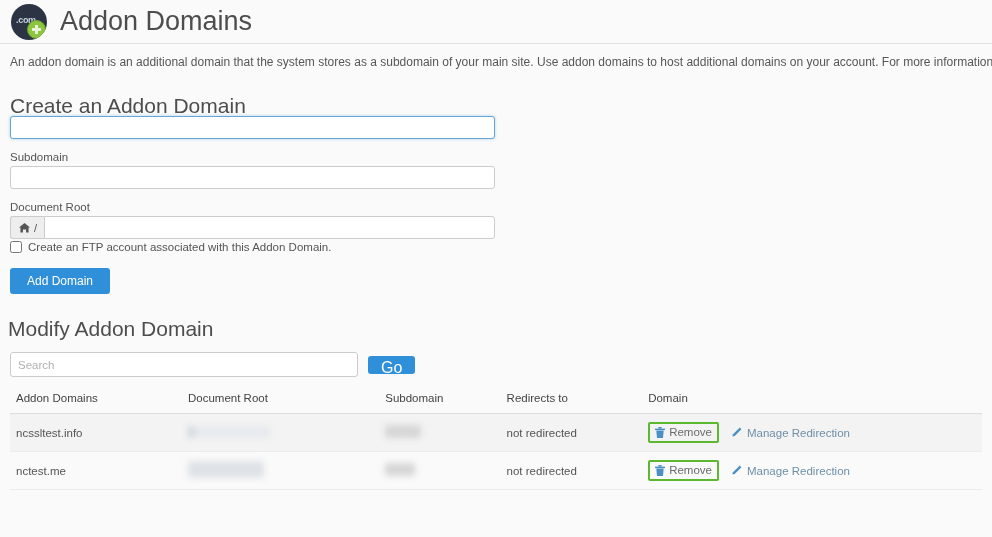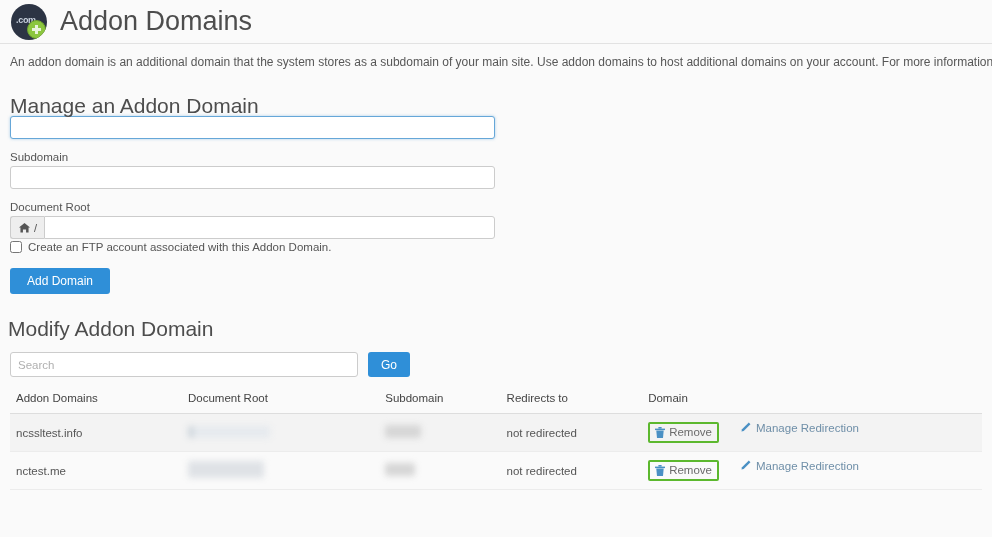--- a/index.html
+++ b/index.html
@@ -201,23 +201,23 @@
     color: #fff;
   }
   .btn-primary {
     background: #2f8fd8;
     font-size: 12px;
     padding: 6px 17px;
     margin-top: 15px;
   }
   .btn-go {
     background: #2f8fd8;
-    font-size: 12px;
+    font-size: 16px;
     padding: 5px 13px;
-    height: 25px;
+    height: 18px;
     line-height: 14px;
     box-sizing: border-box;
   }
 
   
   .search-row {
     display: flex;
     align-items: center;
     gap: 10px;
     padding: 0 10px;
@@ -268,21 +268,21 @@
   .col-actions  { width: 330px; }
 
   
   .redact {
     display: inline-block;
     border-radius: 2px;
     filter: blur(3px);
   }
 
   
-  .actions-cell { display: flex; align-items: flex-start; gap: 21px; }
+  .actions-cell { display: flex; align-items: center; gap: 12px; }
   .remove-link {
     display: inline-flex;
     align-items: center;
     gap: 4px;
     color: #6b6b6b;
     text-decoration: none;
     font-size: 11.5px;
     padding: 3px 5px;
     border: 2px solid #5cb82e;
     border-radius: 2px;
@@ -309,21 +309,21 @@
       <span class="com-text">.com</span>
       <span class="plus-badge"></span>
     </div>
     <div class="page-title">Addon Domains</div>
   </div>
   <div class="hdr-rule"></div>
 </div>
 
 <div class="intro"><span>An addon domain is an additional domain that the system stores as a subdomain of your main site. Use addon domains to host additional domains on your account. For more information, read the </span></div>
 
-<h2 class="section-title" id="create-section-title">Manage an Addon Domain</h2>
+<h2 class="section-title" id="create-section-title">Create an Addon Domain</h2>
 
 <div class="form-area">
 
   <input class="txt-input focused" type="text" value="" autofocus="" placeholder="" style="">
 
   <label class="field-label">Subdomain</label>
   <input class="txt-input" type="text" value="" placeholder="" style="">
 
   <label class="field-label">Document Root</label>
   <div class="input-group">

